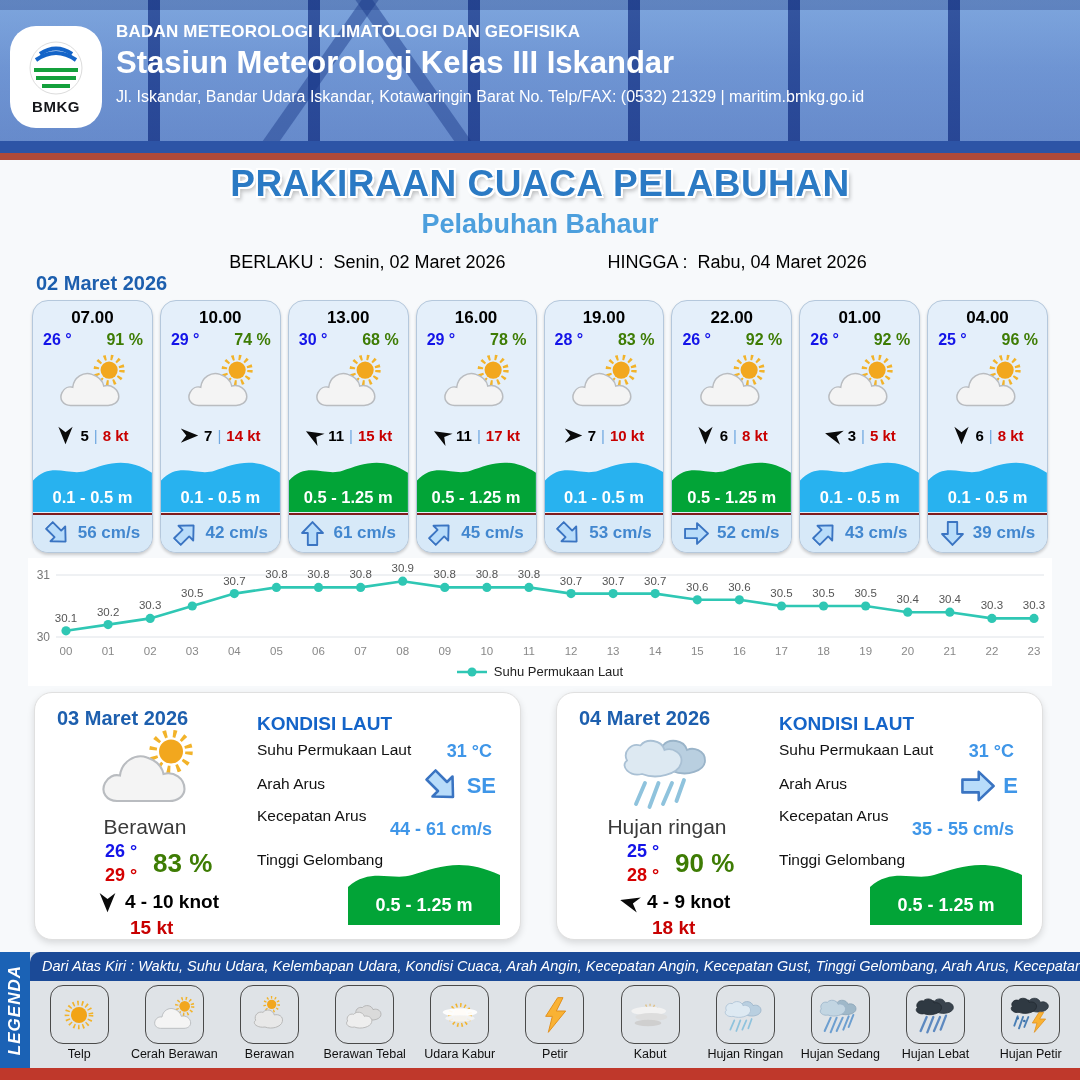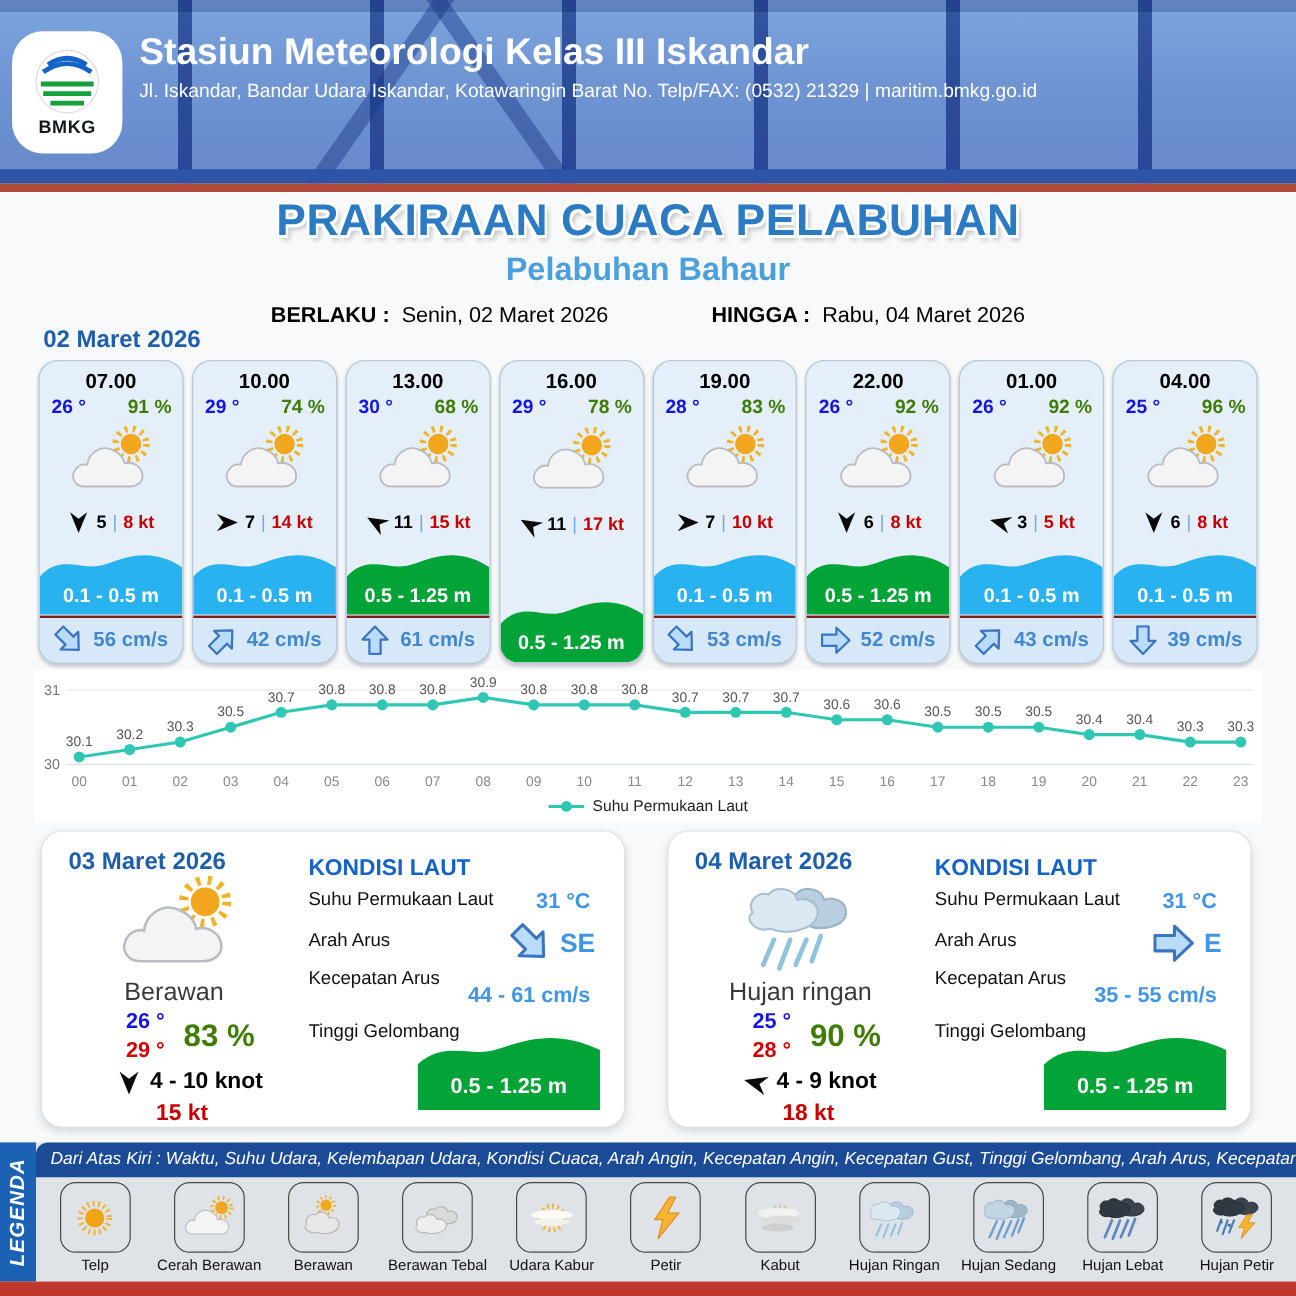--- a/index.html
+++ b/index.html
@@ -29,21 +29,21 @@
   .h-line1 { font-size:17px; font-weight:bold; letter-spacing:.2px; }
   .h-line2 { font-size:31px; font-weight:bold; margin-top:3px; }
   .h-line3 { font-size:16px; margin-top:7px; }
 
   
   .titleblock { position:absolute; left:0; top:163px; width:1080px; text-align:center; }
   .main-title { font-size:37px; font-weight:800; letter-spacing:.5px; color:#2b7ac4;
     text-shadow:-2px -2px 0 #fff, 2px -2px 0 #fff, -2px 2px 0 #fff, 2px 2px 0 #fff, 3px 4px 4px rgba(0,0,0,.25); }
   .sub-title { font-size:27px; font-weight:bold; color:#4c9fdd; margin-top:4px; }
   .valid-row { display:flex; justify-content:center; gap:26px; margin-top:12px; font-size:18px; color:#000; }
-  .valid-row b { font-weight:bold; }
+  .valid-row b { font-weight:normal;margin-left:16px; }
   .valid-pair { display:flex; gap:10px; }
   .date-label { position:absolute; left:36px; top:272px; font-size:20px; font-weight:bold; color:#1d5fae; }
 
   
   .cards { position:absolute; left:32px; top:300px; width:1016px; display:flex; gap:7px; }
   .fcard { flex:1 1 0; height:253px; background:#e4effa; border:1px solid #b5c8dc; border-radius:16px;
     box-shadow:0 2px 3px rgba(0,0,0,.18); overflow:hidden; display:flex; flex-direction:column; }
   .fc-time { text-align:center; font-weight:bold; font-size:17px; color:#000; margin-top:7px; }
   .fc-th { display:flex; justify-content:space-between; padding:3px 9px 0 10px; font-size:16px; font-weight:bold; }
   .fc-th .t { color:#1414e8; } .fc-th .h { color:#3e7c04; }
@@ -125,20 +125,21 @@
         </g>
         <g stroke="#14a03c" stroke-width="4" fill="none">
           <path d="M6 30 H50"></path>
             <path d="M8 38 H48"></path>
             <path d="M14 46 H42"></path>
         </g>
       </svg>
       <div class="logo-text">BMKG</div>
     </div>
     <div class="header-text">
+      <div class="h-line1">BADAN METEOROLOGI KLIMATOLOGI DAN GEOFISIKA</div>
       <div class="h-line2">Stasiun Meteorologi Kelas III Iskandar</div>
       <div class="h-line3">Jl. Iskandar, Bandar Udara Iskandar, Kotawaringin Barat No. Telp/FAX: (0532) 21329 | maritim.bmkg.go.id</div>
     </div>
   </div>
   <div class="header-redline"></div>
 
   <div class="titleblock">
     <div class="main-title">PRAKIRAAN CUACA PELABUHAN</div>
     <div class="sub-title">Pelabuhan Bahaur</div>
     <div class="valid-row">
@@ -294,20 +295,28 @@
           </span>
         <span class="ws">11</span>
         <span class="sep">|</span>
         <span class="gust">17 kt</span>
       </div>
       <div class="fc-wave">
         <svg viewBox="0 0 120 62" preserveAspectRatio="none">
           <path d="M0 30 C18 10 36 26 54 20 C74 13 94 5 120 22 L120 62 L0 62 Z" fill="#02a437"></path>
         </svg>
         <span class="wv-txt">0.5 - 1.25 m</span>
+      </div>
+      <div class="fc-cur">
+        <span class="carrow" style="transform: rotate(45deg);">
+            <svg viewBox="0 0 24 24">
+              <path d="M12 1 L22 11.5 H16.5 V23 H7.5 V11.5 H2 Z" fill="#b8dcfa" stroke="#3a74c2" stroke-width="1.8" stroke-linejoin="round"></path>
+            </svg>
+          </span>
+        <span>45 cm/s</span>
       </div>
     </div>
 
     <div class="fcard">
       <div class="fc-time">19.00</div>
       <div class="fc-th">
         <span class="t">28 °</span>
         <span class="h">83 %</span>
       </div>
       <div class="fc-icon">

